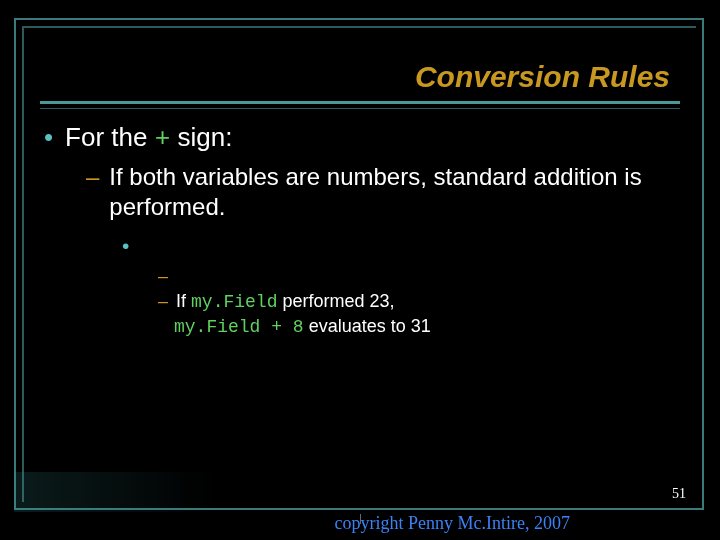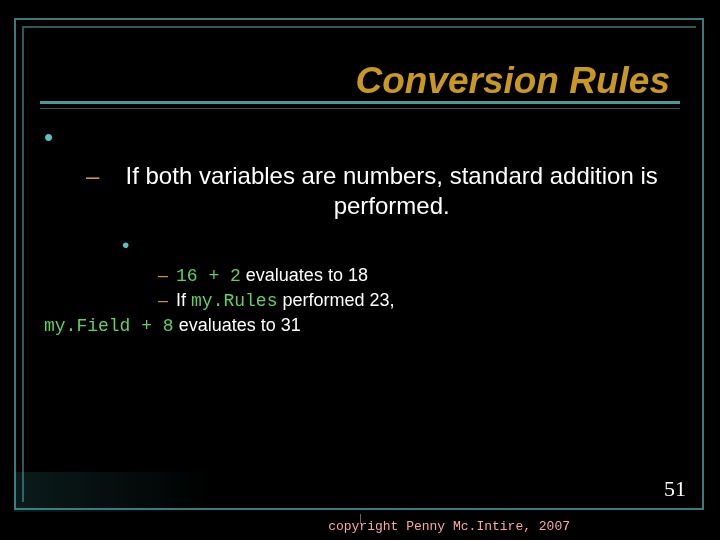--- a/index.html
+++ b/index.html
@@ -53,21 +53,21 @@
       height: 1px;
       background: #2a5a5a;
     }
     .title {
       position: absolute;
       top: 60px;
       right: 50px;
       color: #c89820;
       font-weight: bold;
       font-style: italic;
-      font-size: 37px;
+      font-size: 30px;
       text-shadow: 2px 2px 2px rgba(0,0,0,0.8);
     }
     .content {
       position: absolute;
       top: 122px;
       left: 44px;
       width: 630px;
       color: #fff;
     }
     .bullet1 {
@@ -85,21 +85,21 @@
       margin-left: 42px;
       display: flex;
       align-items: baseline;
       font-size: 24px;
       margin-bottom: 12px;
     }
     .d1-mark {
       color: #c89820;
       margin-right: 10px;
     }
-    .d1-text { line-height: 1.25; text-align: center; }
+    .d1-text { line-height: 1.25; }
     .bullet2 {
       margin-left: 78px;
       display: flex;
       align-items: baseline;
       font-size: 21px;
       margin-bottom: 8px;
     }
     .b2-mark {
       color: #5ac0c0;
       margin-right: 10px;
@@ -110,39 +110,40 @@
       align-items: baseline;
       font-size: 18px;
       margin-bottom: 4px;
       color: #fff;
     }
     .d2-mark {
       color: #c89820;
       margin-right: 8px;
     }
     .dash2-cont {
+      margin-left: 130px;
       font-size: 18px;
       color: #fff;
     }
     .mono { font-family: "Courier New", monospace; }
     .slide-number {
       position: absolute;
       bottom: 38px;
       right: 34px;
       color: #fff;
       font-family: "Times New Roman", serif;
-      font-size: 22px;
+      font-size: 14px;
     }
     .copyright {
       position: absolute;
       bottom: 6px;
       right: 150px;
-      color: #fca5a5;
-      font-family: Liberation Mono, monospace;
-      font-size: 13px;
+      color: #3b82f6;
+      font-family: Liberation Serif, serif;
+      font-size: 18px;
     }
     .tick {
       position: absolute;
       bottom: 16px;
       left: 360px;
       width: 1px;
       height: 10px;
       background: #666;
     }
     .corner-gradient {
@@ -164,42 +165,42 @@
 <div class="corner-gradient"></div>
 
 <div class="title-band"></div>
 <div class="title-shadow-line"></div>
 <div class="title">Conversion Rules</div>
 
 <div class="content">
 
   <div class="bullet1">
     <span class="b1-mark">•</span>
+    <span>
+      <span>For the </span><span class="green mono">+</span><span> sign:</span>
+    </span>
   </div>
 
   <div class="dash1">
     <span class="d1-mark">–</span>
     <span class="d1-text">If both variables are numbers, standard addition is performed.</span>
   </div>
 
   <div class="bullet2">
     <span class="b2-mark">•</span>
   </div>
 
   <div class="dash2">
     <span class="d2-mark">–</span>
-    <span>
-      <span class="green mono">16 + 2</span><span>  evaluates to 18</span>
-    </span>
   </div>
 
   <div class="dash2">
     <span class="d2-mark">–</span>
     <span>
-      <span>If </span><span class="green mono">my.Rules</span><span> performed 23,</span>
+      <span>If </span><span class="green mono">my.Field</span><span> performed 23,</span>
     </span>
   </div>
 
   <div class="dash2-cont">
     <span class="green mono">my.Field + 8</span><span>  evaluates to 31</span>
   </div>
 
 </div>
 
 <div class="slide-number">51</div>

